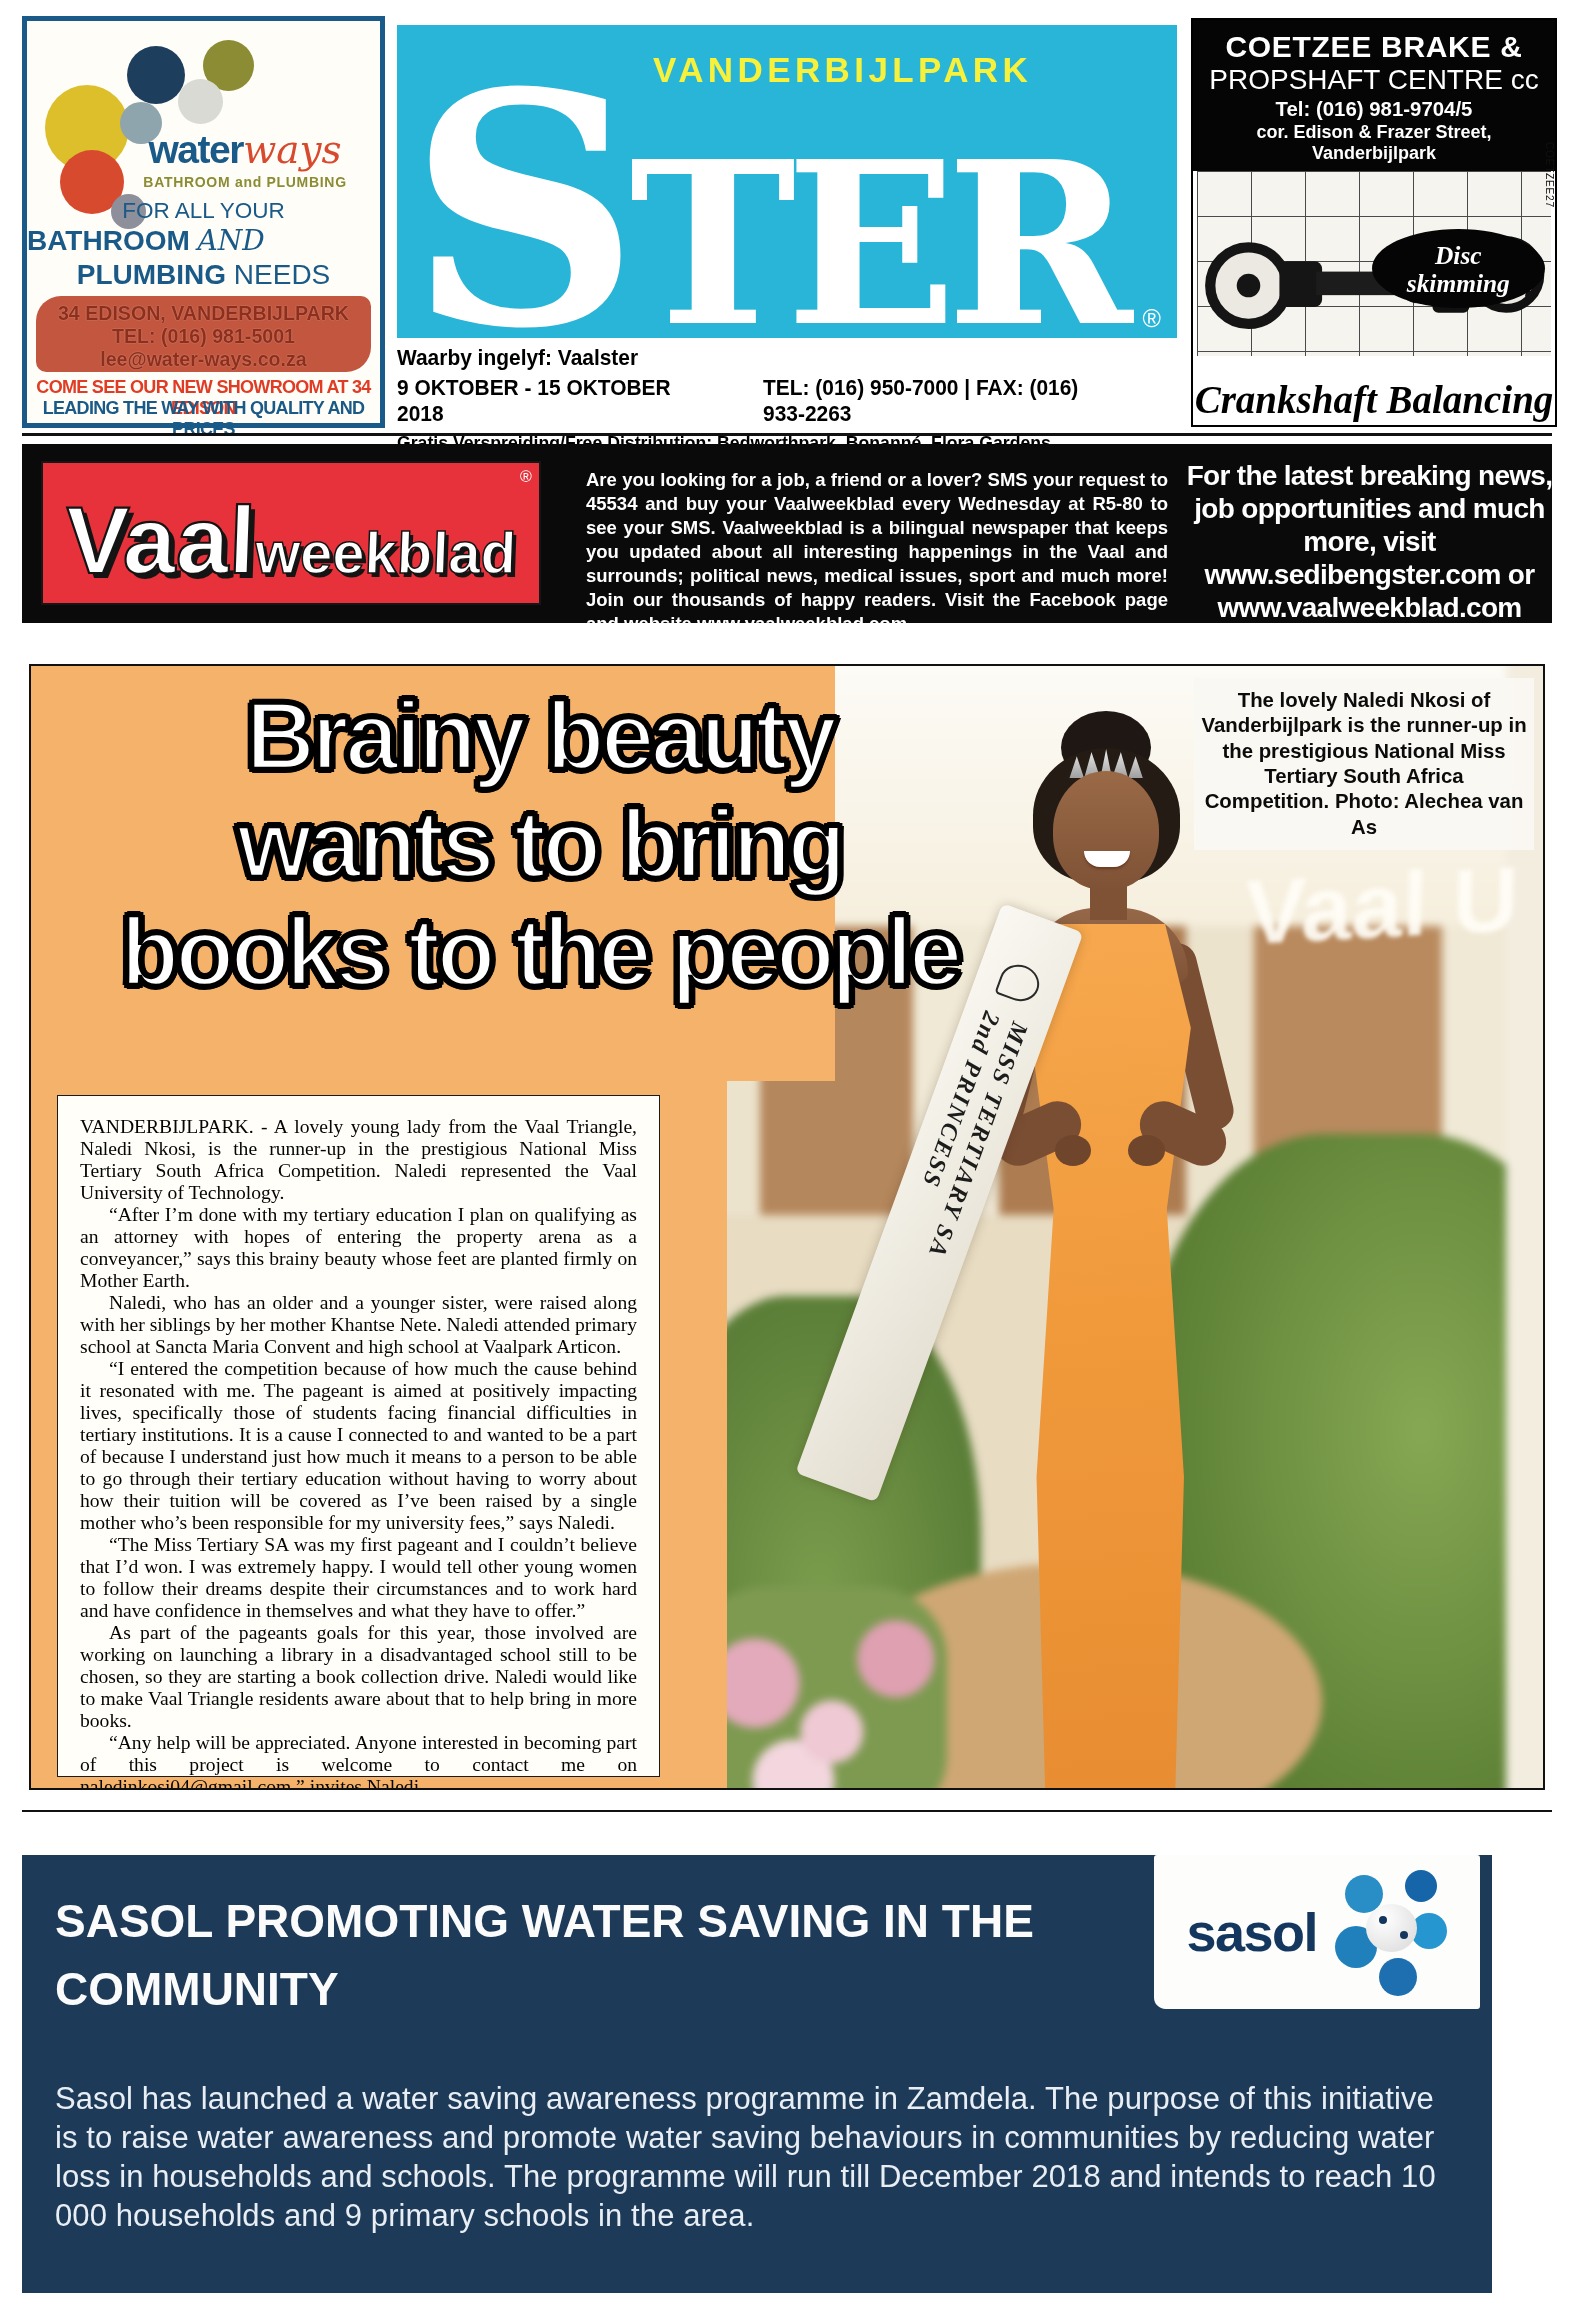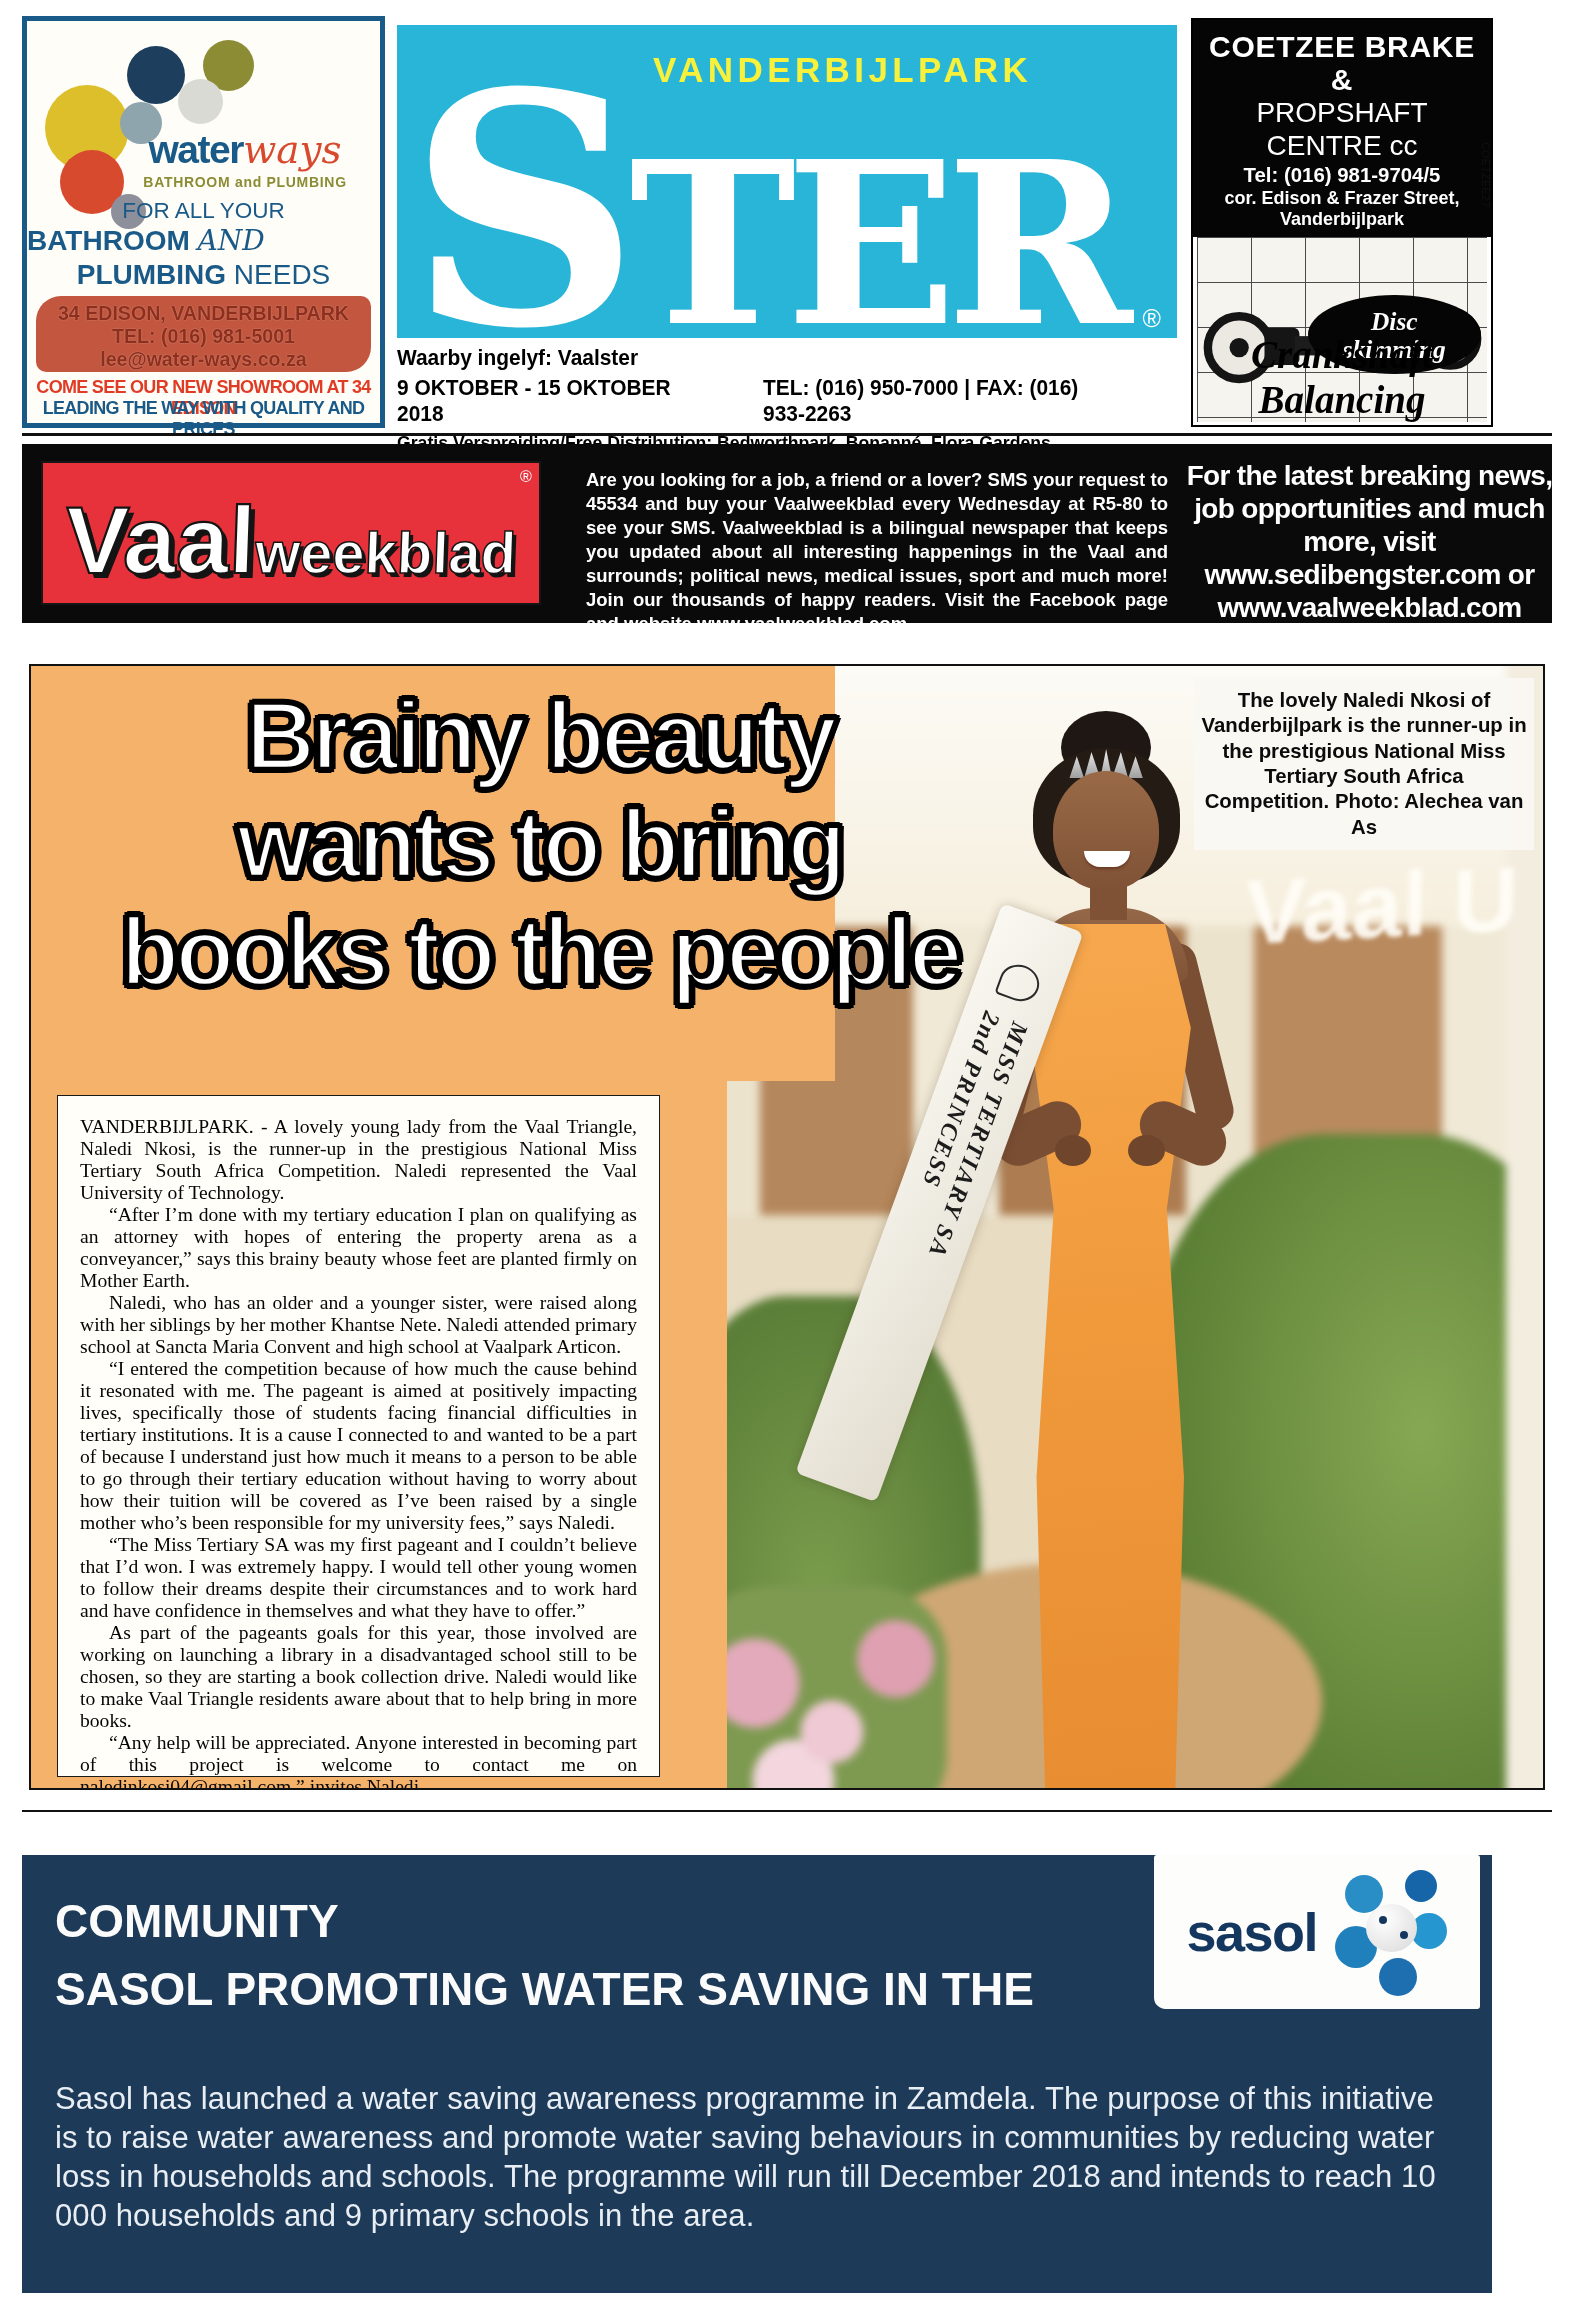--- a/index.html
+++ b/index.html
@@ -38,21 +38,21 @@
   .mh-rest{font-size:224px;}
   .mh-reg{position:absolute;right:16px;bottom:5.8px;color:#fff;font-size:25px;}
   .mh-info{position:absolute;left:397px;top:345px;width:780px;}
   .mh-info>div{transform:scaleX(.93);transform-origin:left;}
   .mi-1{font-size:22.5px;font-weight:bold;}
   .mi-2{font-size:22.5px;font-weight:bold;margin-top:3.6px;display:flex;}
   .mi-2 .tel{margin-left:86px;}
   .mi-3{font-size:19px;font-weight:bold;margin-top:5.8px;}
 
   
-  .ad-cz{position:absolute;left:1191px;top:18px;width:302px;height:409px;background:#fff;
+  .ad-cz{position:absolute;left:1191px;top:18px;width:366px;height:409px;background:#fff;
          border:2.2px solid #000;box-sizing:border-box;}
   .cz-head{background:#050505;color:#fff;text-align:center;padding:10.2px 2.9px 7.3px;}
   .cz-n1{font-size:30px;font-weight:bold;letter-spacing:0.7px;line-height:33px;}
   .cz-n2{font-size:28px;font-weight:normal;line-height:33px;}
   .cz-tel{font-size:20.4px;font-weight:bold;margin-top:1.5px;}
   .cz-addr{font-size:18px;font-weight:bold;margin-top:1.5px;}
   .cz-art{position:relative;height:185px;margin:0 4.4px;background-color:#f6f4ee;
           background-image:linear-gradient(#4a4a4a 1.5px,transparent 1.5px),
                            linear-gradient(90deg,#4a4a4a 1.5px,transparent 1.5px);
           background-size:54px 45px;}
@@ -294,22 +294,22 @@
       <p>“The Miss Tertiary SA was my first pageant and I couldn’t believe that I’d won. I was extremely happy. I would tell other young women to follow their dreams despite their circumstances and to work hard and have confidence in themselves and what they have to offer.”</p>
       <p>As part of the pageants goals for this year, those involved are working on launching a library in a disadvantaged school still to be chosen, so they are starting a book collection drive. Naledi would like to make Vaal Triangle residents aware about that to help bring in more books.</p>
       <p>“Any help will be appreciated. Anyone interested in becoming part of this project is welcome to contact me on naledinkosi04@gmail.com,” invites Naledi.</p>
     </div>
   </div>
 
   <div class="hr2"></div>
 
   <div class="ad-sasol">
     <div class="ss-head">
+      <div>SASOL PROMOTING WATER SAVING IN THE</div>
       <div>COMMUNITY</div>
-      <div>SASOL PROMOTING WATER SAVING IN THE</div>
     </div>
     <div class="ss-logo">
       <span class="ss-word">sasol</span>
       <span class="ss-mol">
         <span class="ss-b" style="left:7.3px;top:7.3px;width:38px;height:38px;background:#2a8ec6;"></span>
         <span class="ss-b" style="left:68px;top:1.5px;width:32px;height:32px;background:#1565a8;"></span>
         <span class="ss-b" style="left:74px;top:45px;width:36px;height:36px;background:#2596cf;"></span>
         <span class="ss-b" style="left:-2.9px;top:58px;width:42px;height:42px;background:#2080bc;"></span>
         <span class="ss-b" style="left:42px;top:90px;width:38px;height:38px;background:#1d6fb0;"></span>
         <span class="ss-b" style="left:29px;top:36px;width:51px;height:48px;background:radial-gradient(circle at 35% 30%,#ffffff,#d8d8d8);"></span>

